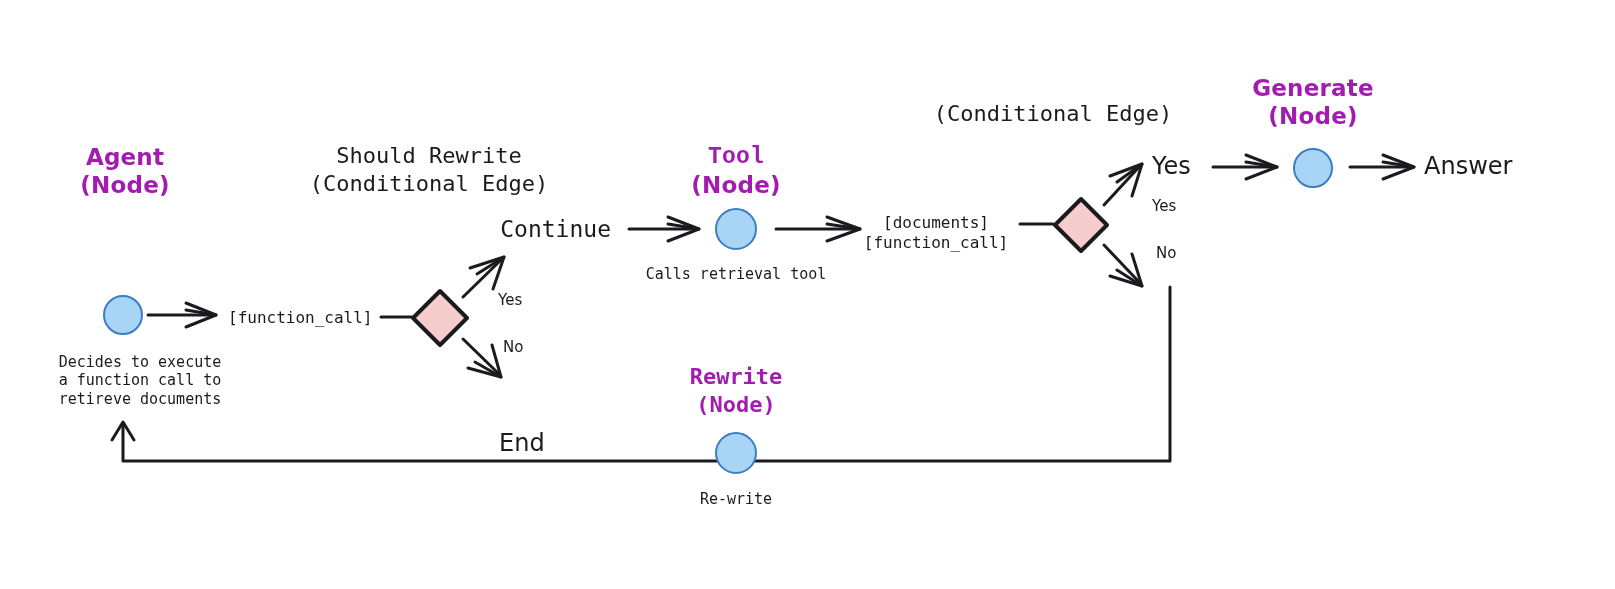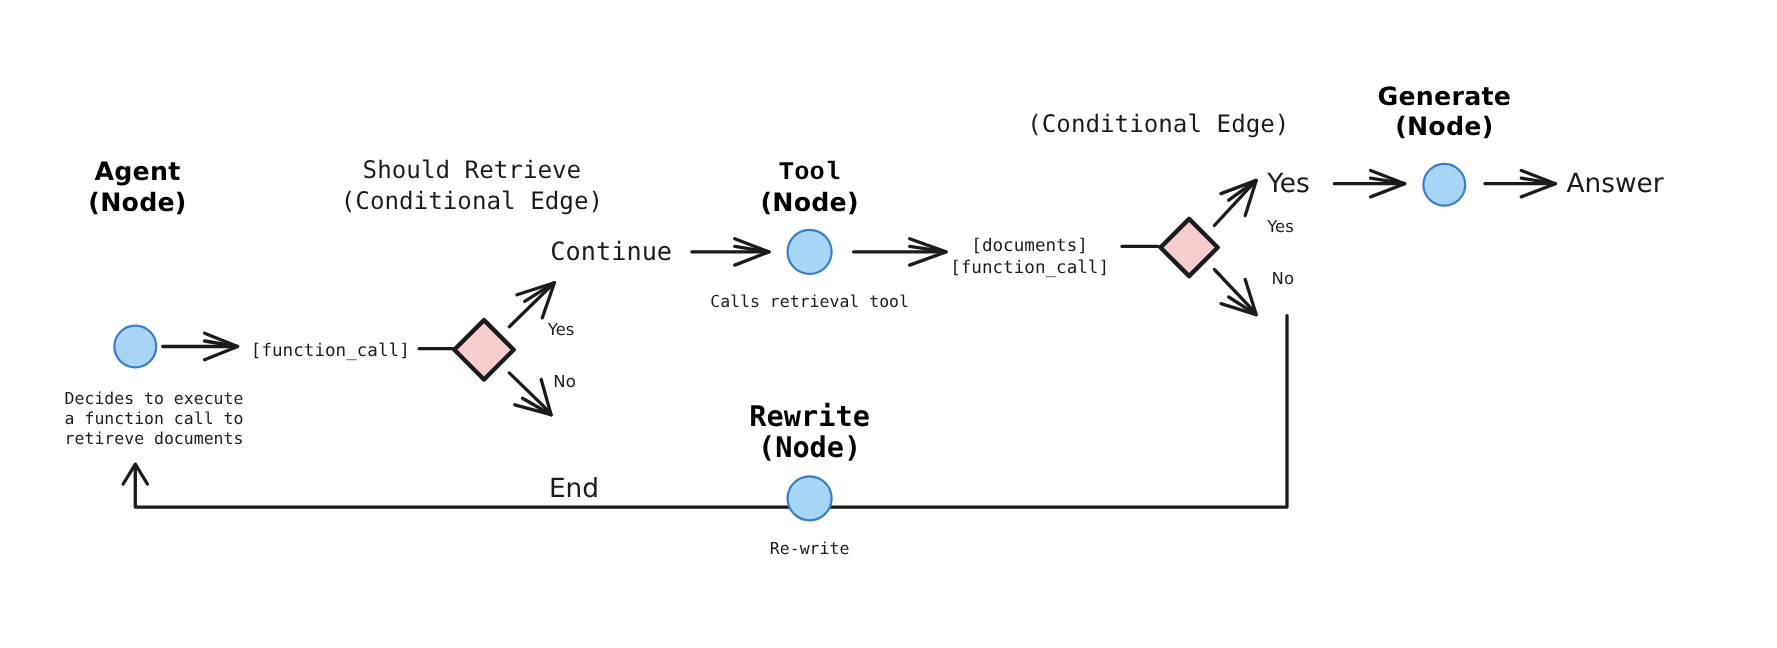--- a/index.html
+++ b/index.html
@@ -24,28 +24,28 @@
     pointer-events: none;
   }
   .lbl {
     position: absolute;
     white-space: pre;
     color: #1b1b1f;
     line-height: 1.22;
   }
   .mono   { font-family: "DejaVu Sans Mono", "Liberation Mono", monospace; }
   .sans   { font-family: "DejaVu Sans", "Liberation Sans", sans-serif; }
-  .blue   { color: #000000; }
+  .blue   { color: #a21caf; }
   .ctr    { transform: translateX(-50%); text-align: center; }
   .lmid   { transform: translateY(-50%); }
   .rmid   { transform: translate(-100%, -50%); text-align: right; }
 
   
   .head-node    { font-size: 23px; font-weight: 700; letter-spacing: .2px; }
-  .head-node-m  { font-size: 26px; font-weight: 700; }
+  .head-node-m  { font-size: 22px; font-weight: 700; }
   .head-edge    { font-size: 22px; font-weight: 400; }
 
   
   .flow-big     { font-size: 24px; font-weight: 400; }
   .flow-big-m   { font-size: 23px; font-weight: 400; }
   .flow-tok     { font-size: 16px; font-weight: 400; }
   .flow-small   { font-size: 15px; font-weight: 400; }
   .cap          { font-size: 15px; font-weight: 400; }
 
   
@@ -152,21 +152,21 @@
 
   <div class="diamond-wrap" style="left:1081px; top:225px; width:62px; height:62px;">
     <svg width="62" height="62" viewBox="0 0 62 62">
       <path d="M31 5 L57 31 L31 57 L5 31 Z" fill="#f5cdcd" stroke="#1b1b1f" stroke-width="4" stroke-linejoin="round"></path>
     </svg>
   </div>
 
   <div class="lbl sans blue head-node ctr" style="left:125px; top:143px;">Agent</div>
   <div class="lbl sans blue head-node ctr" style="left:125px; top:171px;">(Node)</div>
 
-  <div class="lbl mono head-edge ctr" style="left:429px; top:143px;">Should Retrieve</div>
+  <div class="lbl mono head-edge ctr" style="left:429px; top:143px;">Should Rewrite</div>
   <div class="lbl mono head-edge ctr" style="left:429px; top:171px;">(Conditional Edge)</div>
 
   <div class="lbl sans blue head-node ctr" style="left:736px; top:143px;font-family:Liberation Mono, monospace;">Tool</div>
   <div class="lbl sans blue head-node ctr" style="left:736px; top:171px;">(Node)</div>
 
   <div class="lbl mono head-edge ctr" style="left:1053px; top:101px;">(Conditional Edge)</div>
 
   <div class="lbl sans blue head-node ctr" style="left:1313px; top:74px;">Generate</div>
   <div class="lbl sans blue head-node ctr" style="left:1313px; top:102px;">(Node)</div>
 

